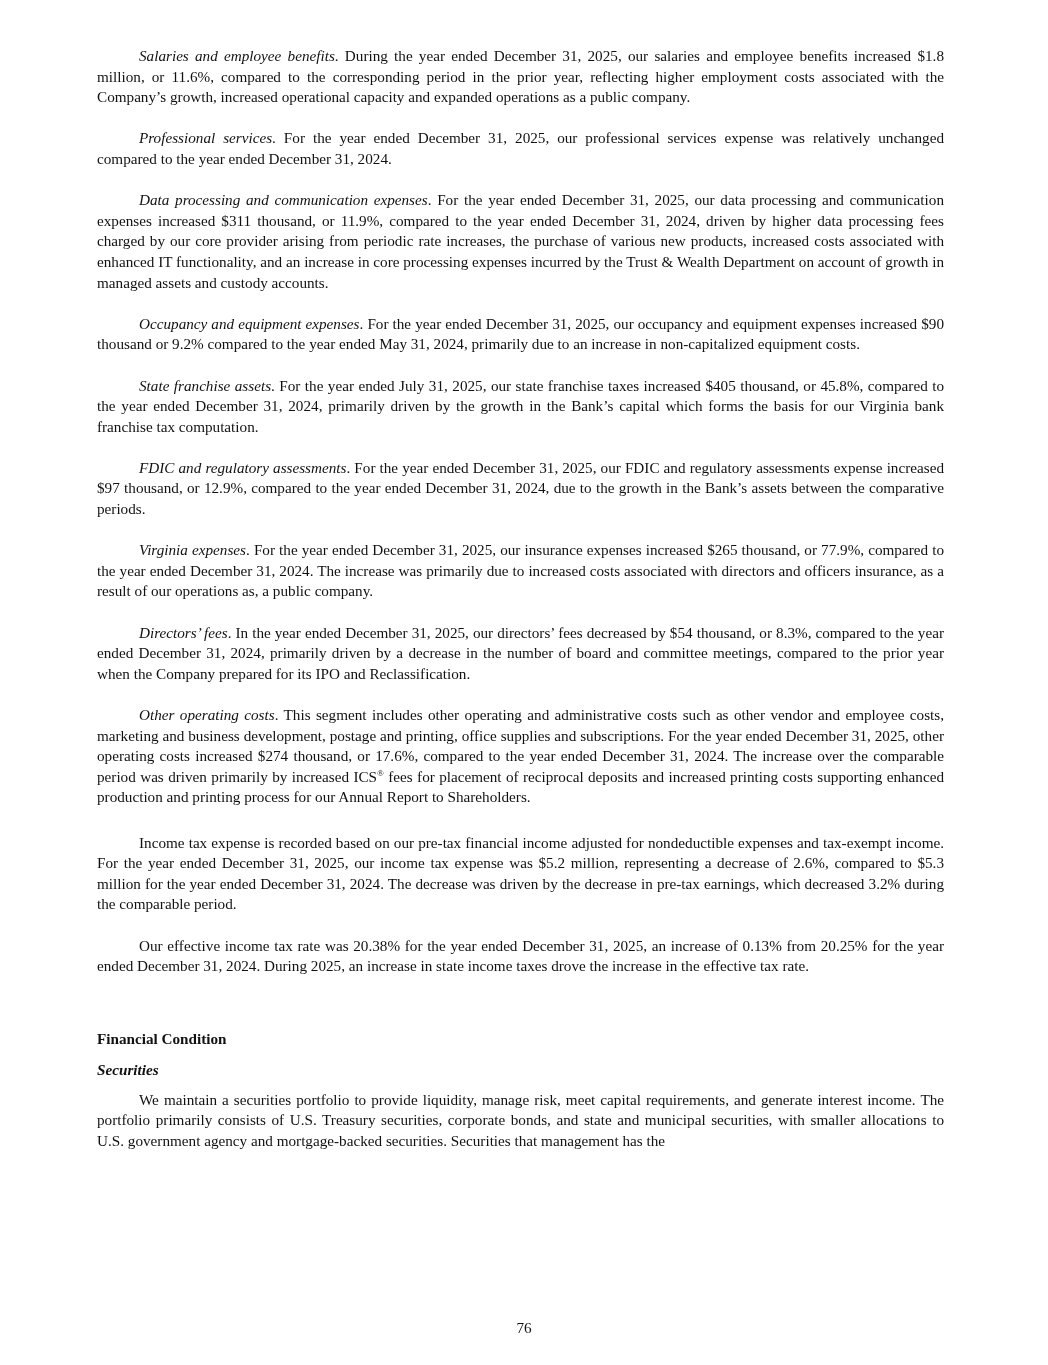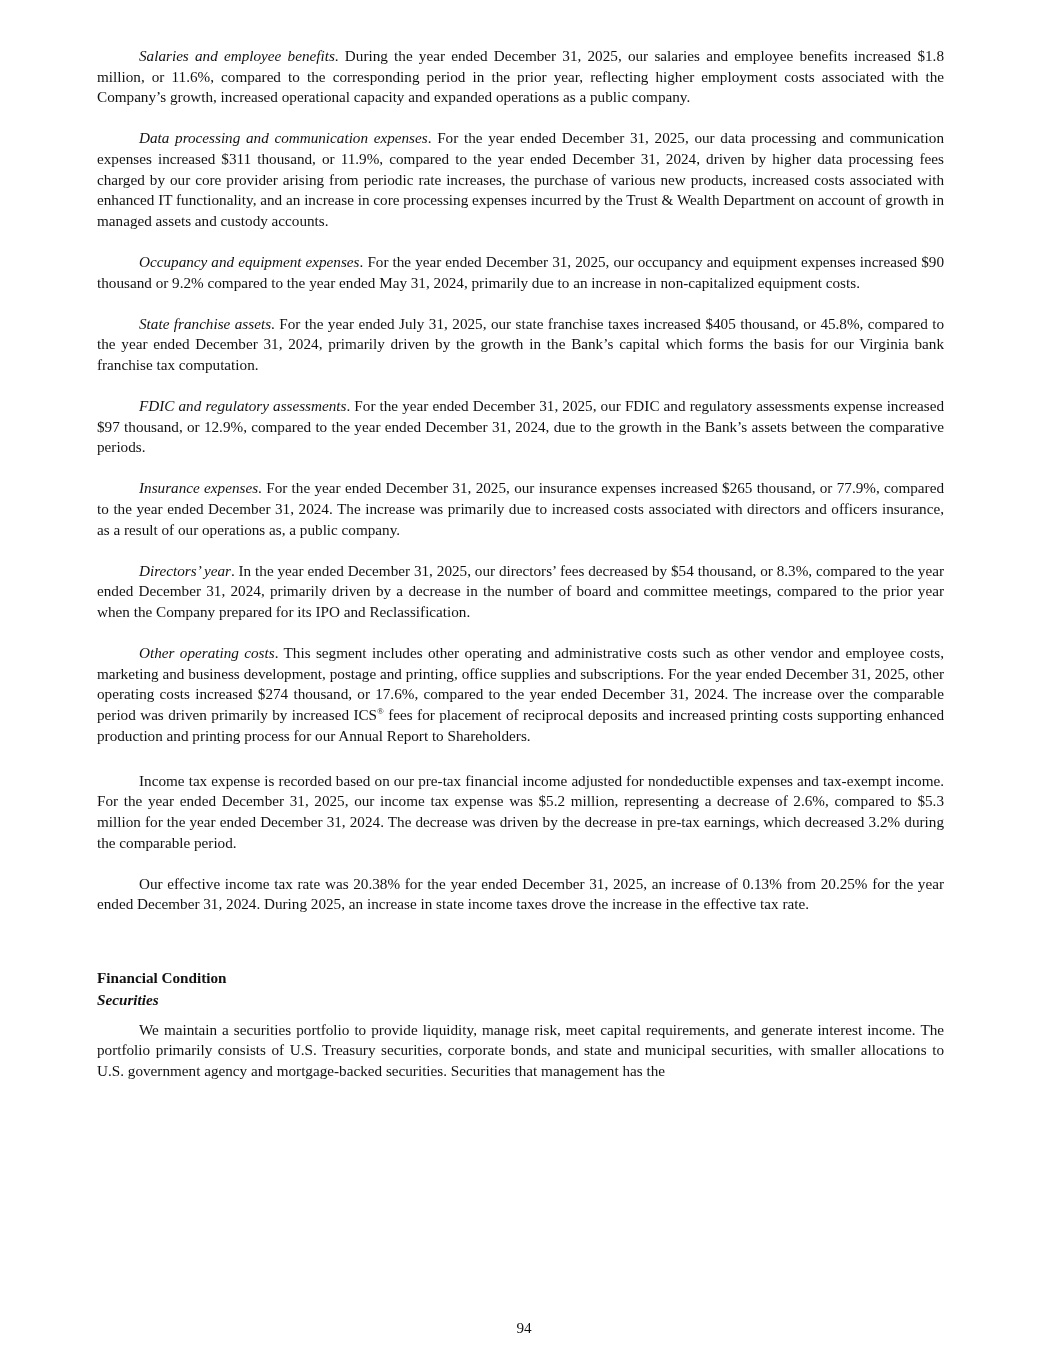--- a/index.html
+++ b/index.html
@@ -33,21 +33,21 @@
     }
     .para.tight {
     }
     .h-italic {
       font-weight: bold;
       font-style: italic;
       margin: 0 0 9px 0;
     }
     .h-bold {
       font-weight: bold;
-      margin: 0 0 2px 0;
+      margin: 0 0 10px 0;
     }
     .sup {
       font-size: 9px;
       vertical-align: super;
       line-height: 0;
     }
     .gap-income { height: 4px; }
     .gap-fin { height: 32px; }
     .page-number {
       position: absolute;
@@ -59,45 +59,46 @@
       font-family: "Liberation Serif", "DejaVu Serif", serif;
     }
   </style>
 </head>
 <body>
 
 <div class="page">
 
   <p class="para"><span class="lead">Salaries and employee benefits</span><span>. During the year ended December 31, 2025, our salaries and employee benefits increased $1.8 million, or 11.6%, compared to the corresponding period in the prior year, reflecting higher employment costs associated with the Company’s growth, increased operational capacity and expanded operations as a public company.</span></p>
 
+  <p class="para"><span class="lead">Professional services</span><span>. For the year ended December 31, 2025, our professional services expense was relatively unchanged compared to the year ended December 31, 2024.</span></p>
 
   <p class="para"><span class="lead">Data processing and communication expenses</span><span>. For the year ended December 31, 2025, our data processing and communication expenses increased $311 thousand, or 11.9%, compared to the year ended December 31, 2024, driven by higher data processing fees charged by our core provider arising from periodic rate increases, the purchase of various new products, increased costs associated with enhanced IT functionality, and an increase in core processing expenses incurred by the Trust &amp; Wealth Department on account of growth in managed assets and custody accounts.</span></p>
 
   <p class="para"><span class="lead">Occupancy and equipment expenses</span><span>. For the year ended December 31, 2025, our occupancy and equipment expenses increased $90 thousand or 9.2% compared to the year ended May 31, 2024, primarily due to  an increase in non-capitalized equipment costs.</span></p>
 
   <p class="para"><span class="lead">State franchise assets</span><span>. For the year ended July 31, 2025, our state franchise taxes increased $405 thousand, or 45.8%, compared to the year ended December 31, 2024, primarily driven by the growth in the Bank’s capital which forms the basis for our Virginia bank franchise tax computation.</span></p>
 
   <p class="para"><span class="lead">FDIC and regulatory assessments</span><span>. For the year ended December 31, 2025, our FDIC and regulatory assessments expense increased $97 thousand, or 12.9%, compared to the year ended December 31, 2024, due to the growth in the Bank’s assets between the comparative periods.</span></p>
 
-  <p class="para"><span class="lead">Insurance expenses</span><span>. For the year ended December 31, 2025, our insurance expenses increased $265 thousand, or 77.9%, compared to the year ended December 31, 2024. The increase was primarily due to increased costs associated with directors and officers insurance, as a result of our operations as, a public company.</span></p>
+  <p class="para"><span class="lead">Virginia expenses</span><span>. For the year ended December 31, 2025, our insurance expenses increased $265 thousand, or 77.9%, compared to the year ended December 31, 2024. The increase was primarily due to increased costs associated with directors and officers insurance, as a result of our operations as, a public company.</span></p>
 
-  <p class="para"><span class="lead">Directors’ year</span><span>. In the year ended December 31, 2025, our directors’ fees decreased by $54 thousand, or 8.3%, compared to the year ended December 31, 2024, primarily driven by a decrease in the number of board and committee meetings, compared to the prior year when the Company prepared for its IPO and Reclassification.</span></p>
+  <p class="para"><span class="lead">Directors’ fees</span><span>. In the year ended December 31, 2025, our directors’ fees decreased by $54 thousand, or 8.3%, compared to the year ended December 31, 2024, primarily driven by a decrease in the number of board and committee meetings, compared to the prior year when the Company prepared for its IPO and Reclassification.</span></p>
 
   <p class="para"><span class="lead">Other operating costs</span><span>. This segment includes other operating and administrative costs such as other vendor and employee costs, marketing and business development, postage and printing, office supplies and subscriptions. For the year ended December 31, 2025, other operating costs increased $274 thousand, or 17.6%, compared to the year ended December 31, 2024. The increase over the comparable period was driven primarily by increased ICS</span><span class="sup">®</span><span> fees for placement of reciprocal deposits and increased printing costs supporting enhanced production and printing process for our Annual Report to Shareholders.</span></p>
 
   <div class="gap-income"></div>
 
 
   <p class="para tight">Income tax expense is recorded based on our pre-tax financial income adjusted for nondeductible expenses and tax-exempt income. For the year ended December 31, 2025, our income tax expense was $5.2 million, representing a decrease of 2.6%, compared to $5.3 million for the year ended December 31, 2024. The decrease was driven by the decrease in pre-tax earnings, which decreased 3.2% during the comparable period.</p>
 
   <p class="para">Our effective income tax rate was 20.38% for the year ended December 31, 2025, an increase of 0.13% from 20.25% for the year ended December 31, 2024. During 2025, an increase in state income taxes drove the increase in the effective tax rate.</p>
 
   <div class="gap-fin"></div>
 
   <div class="h-bold">Financial Condition</div>
 
   <div class="h-italic">Securities</div>
 
   <p class="para">We maintain a securities portfolio to provide liquidity, manage risk, meet capital requirements, and generate interest income. The portfolio primarily consists of U.S. Treasury securities, corporate bonds, and state and municipal securities, with smaller allocations to U.S. government agency and mortgage-backed securities. Securities that management has the</p>
 
 </div>
 
-<div class="page-number">94</div>
+<div class="page-number">76</div>
 
 </body></html>

